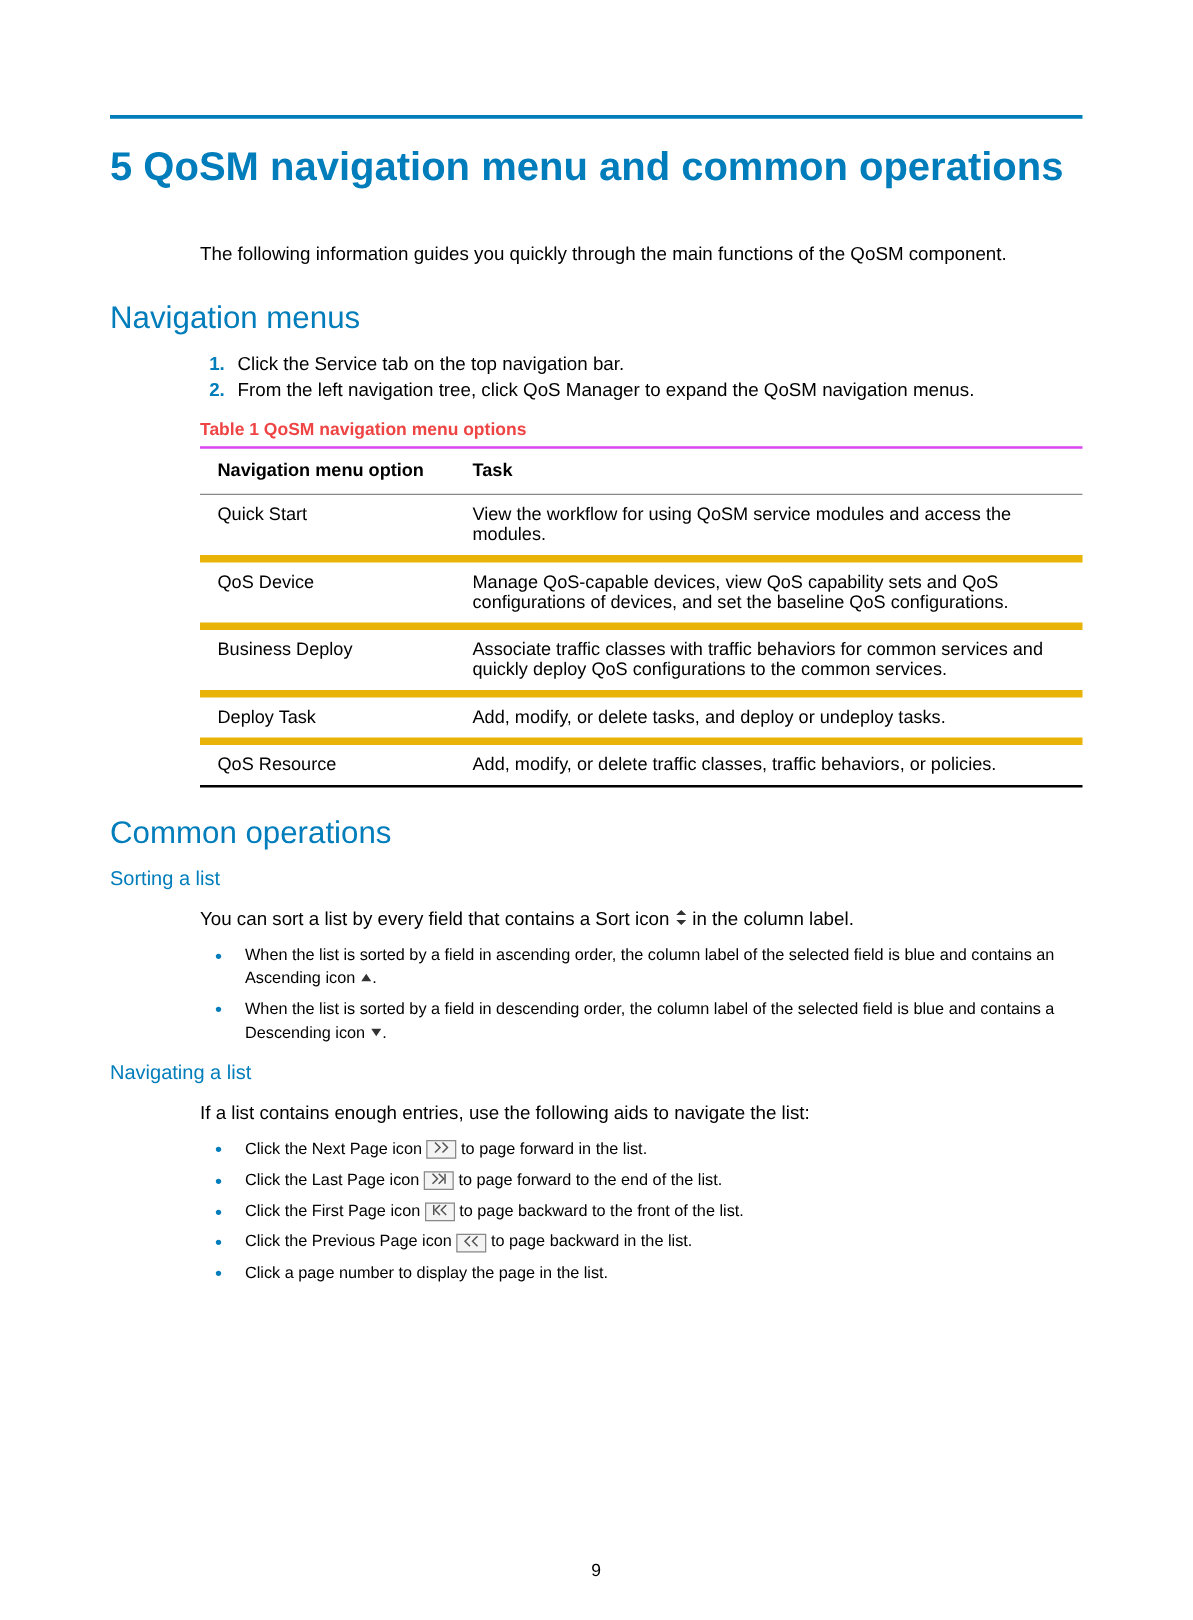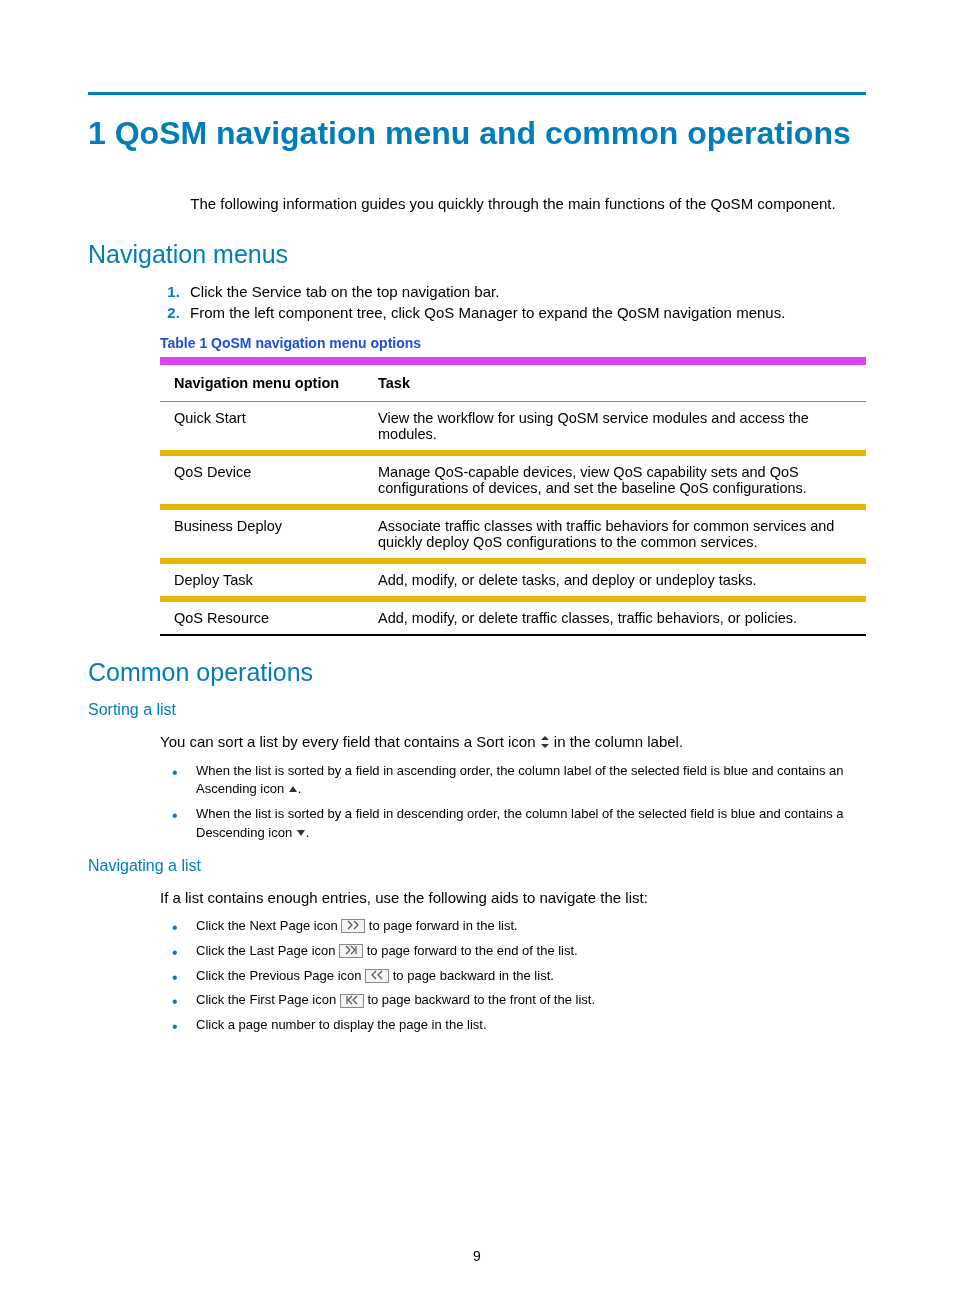--- a/index.html
+++ b/index.html
@@ -26,21 +26,20 @@
   h1.chapter {
     color: #007dba;
     font-weight: bold;
     font-size: 32px;
     line-height: 1.3;
     margin: 0 0 40px 0;
   }
   .intro {
     font-size: 15px;
     margin: 0 0 28px 72px;
-    text-align: center;
   }
   h2.section {
     color: #007dba;
     font-weight: normal;
     font-size: 25px;
     margin: 22px 0 14px 0;
   }
   h3.subsection {
     color: #007dba;
     font-weight: normal;
@@ -54,35 +53,35 @@
   }
   ol.steps li {
     margin: 4px 0;
     padding-left: 6px;
   }
   ol.steps li::marker {
     color: #007dba;
     font-weight: bold;
   }
   .table-caption {
-    color: #1d4ed8;
+    color: #ef4444;
     font-weight: bold;
     font-size: 14px;
     margin: 14px 0 6px 72px;
   }
   table.opts {
     margin-left: 72px;
     border-collapse: collapse;
     width: calc(100% - 72px);
     font-size: 14.5px;
   }
   table.opts th {
     text-align: left;
     padding: 10px 10px 10px 14px;
-    border-top: 8px solid #d946ef;
+    border-top: 2px solid #d946ef;
     border-bottom: 1px solid #888;
     font-weight: bold;
   }
   table.opts td {
     padding: 8px 10px 8px 14px;
     border-bottom: 6px solid #eab308;
     vertical-align: top;
   }
   table.opts tr:last-child td {
     border-bottom: 2px solid #000;
@@ -140,32 +139,32 @@
   }
   b { font-weight: normal; }
 </style>
 </head>
 <body>
 
 <div class="page">
 
   <div class="top-rule"></div>
 
-  <h1 class="chapter">1 QoSM navigation menu and common operations</h1>
+  <h1 class="chapter">5 QoSM navigation menu and common operations</h1>
 
   <p class="intro">The following information guides you quickly through the main functions of the QoSM component.</p>
 
   <h2 class="section">Navigation menus</h2>
 
   <ol class="steps">
     <li>
       <span>Click the </span><b>Service</b><span> tab on the top navigation bar.</span>
     </li>
     <li>
-      <span>From the left component tree, click </span><b>QoS Manager</b><span> to expand the QoSM navigation menus.</span>
+      <span>From the left navigation tree, click </span><b>QoS Manager</b><span> to expand the QoSM navigation menus.</span>
     </li>
   </ol>
 
   <div class="table-caption">Table 1 QoSM navigation menu options</div>
 
   <table class="opts">
     <thead>
       <tr>
         <th>Navigation menu option</th>
         <th>Task</th>
@@ -228,29 +227,29 @@
             <path d="M2 1 L6 5 L2 9 M8 1 L12 5 L8 9" stroke="#555" stroke-width="1.2" fill="none"></path>
           </svg></span><span> to page forward in the list.</span>
     </li>
     <li>
       <span>Click the </span><b>Last Page</b><span> icon </span><span class="inline-icon-box"><svg width="14" height="10" viewBox="0 0 14 10">
             <path d="M2 1 L6 5 L2 9 M7 1 L11 5 L7 9" stroke="#555" stroke-width="1.2" fill="none"></path>
             <line x1="12" y1="1" x2="12" y2="9" stroke="#555" stroke-width="1.2"></line>
           </svg></span><span> to page forward to the end of the list.</span>
     </li>
     <li>
-      <span>Click the </span><b>Previous Page</b><span> icon </span><span class="inline-icon-box"><svg width="14" height="10" viewBox="0 0 14 10">
-            <path d="M12 1 L8 5 L12 9 M6 1 L2 5 L6 9" stroke="#555" stroke-width="1.2" fill="none"></path>
-          </svg></span><span> to page backward in the list.</span>
-    </li>
-    <li>
       <span>Click the </span><b>First Page</b><span> icon </span><span class="inline-icon-box"><svg width="14" height="10" viewBox="0 0 14 10">
             <line x1="2" y1="1" x2="2" y2="9" stroke="#555" stroke-width="1.2"></line>
             <path d="M7 1 L3 5 L7 9 M12 1 L8 5 L12 9" stroke="#555" stroke-width="1.2" fill="none"></path>
           </svg></span><span> to page backward to the front of the list.</span>
     </li>
     <li>
+      <span>Click the </span><b>Previous Page</b><span> icon </span><span class="inline-icon-box"><svg width="14" height="10" viewBox="0 0 14 10">
+            <path d="M12 1 L8 5 L12 9 M6 1 L2 5 L6 9" stroke="#555" stroke-width="1.2" fill="none"></path>
+          </svg></span><span> to page backward in the list.</span>
+    </li>
+    <li>
       <span>Click a page number to display the page in the list.</span>
     </li>
   </ul>
 
   <div class="page-number">9</div>
 </div>
 
 </body></html>

